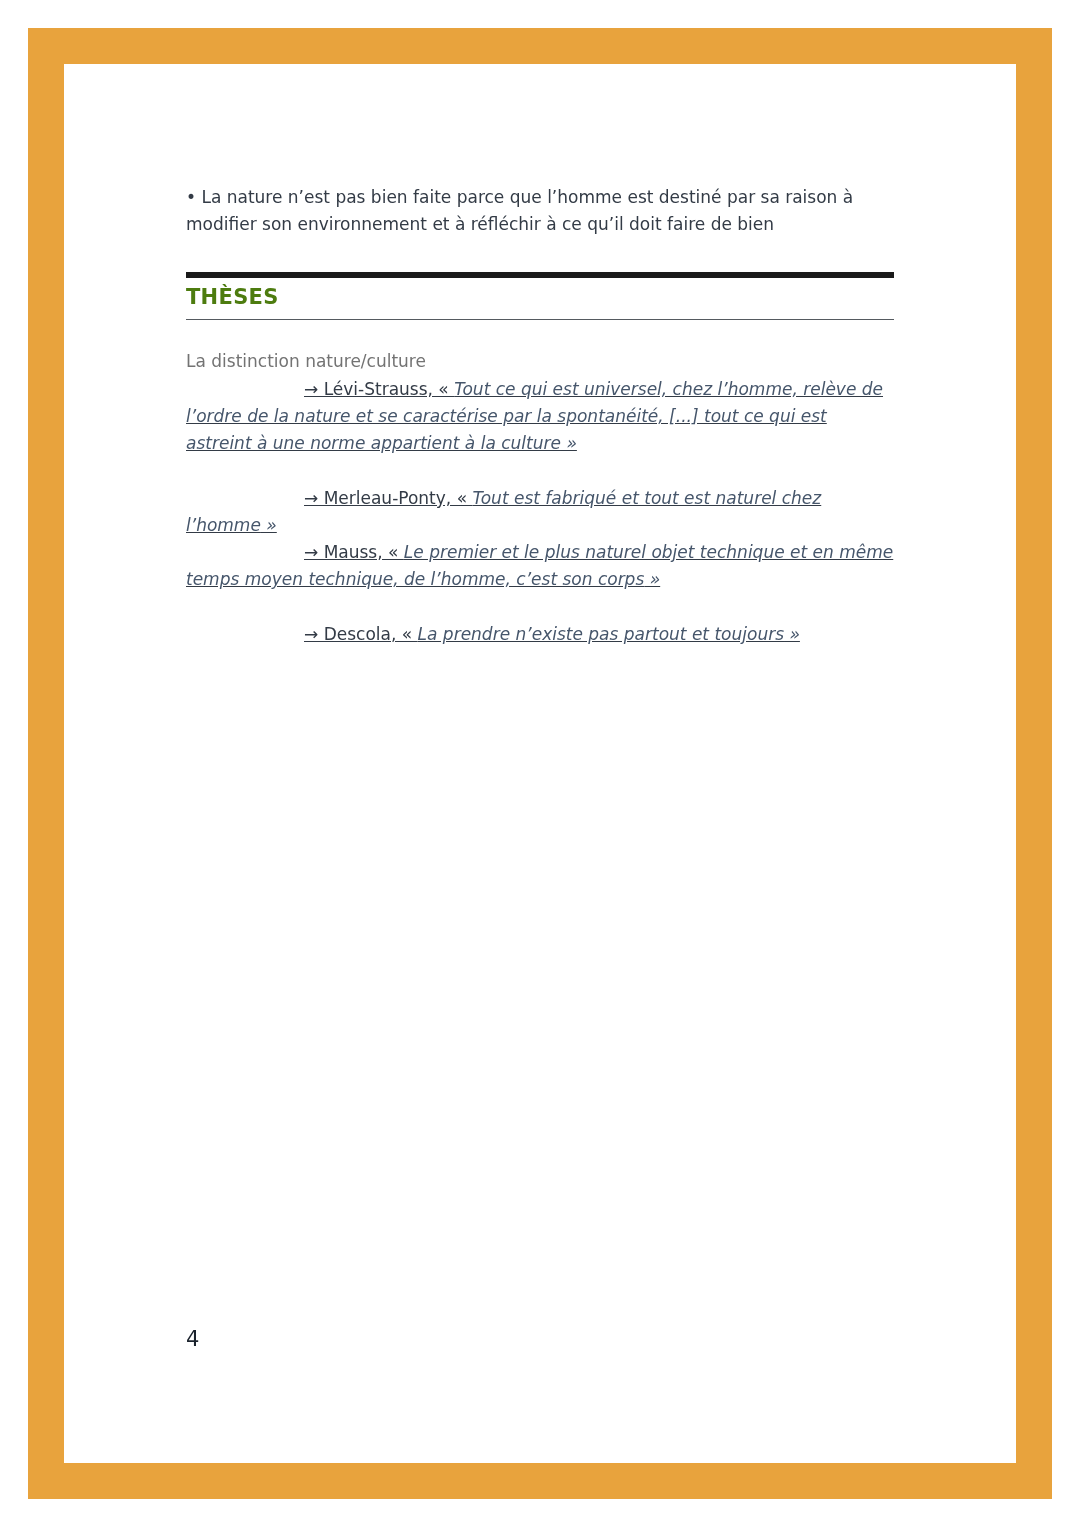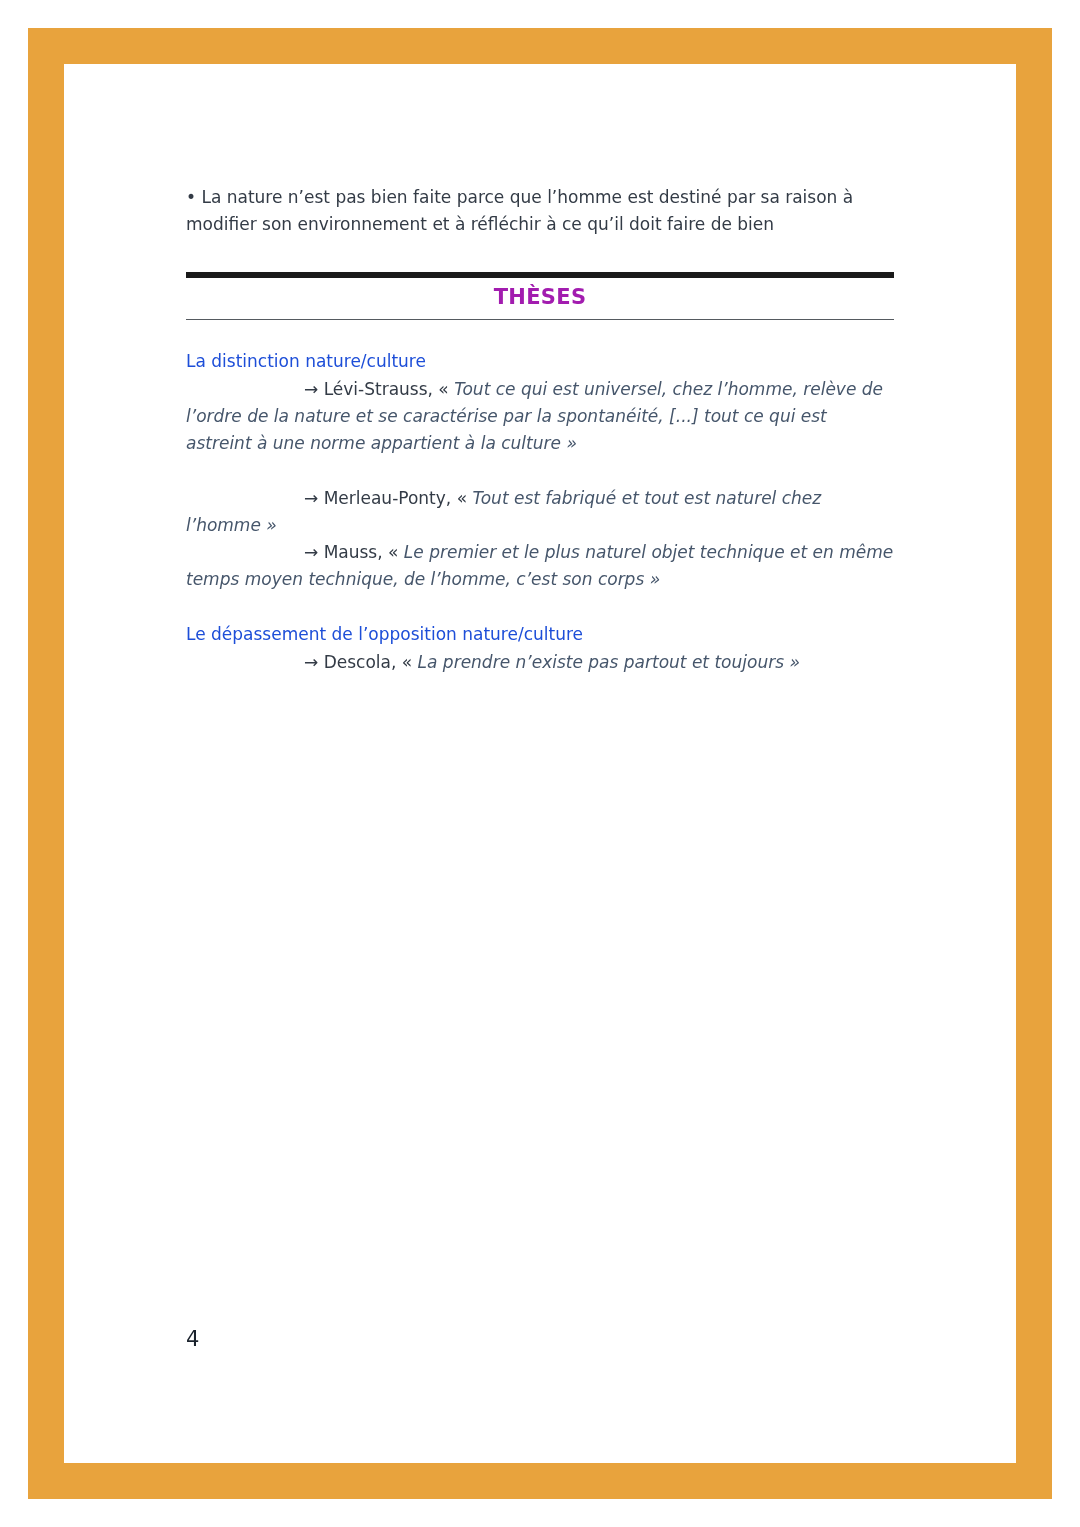--- a/index.html
+++ b/index.html
@@ -44,43 +44,44 @@
   }
   .theses-header {
     margin-top: 34px;
   }
   .thick-rule {
     height: 6px;
     background: #1a1a1a;
     width: 100%;
   }
   .section-title {
-    text-align: center;
+    text-align: left;
     font-weight: bold;
     font-size: 21px;
     letter-spacing: 0.3px;
-    color: #a21caf;
+    color: #4d7c0f;
     padding: 6px 0 8px 0;
   }
   .thin-rule {
     height: 1px;
     background: #555a60;
     width: 100%;
   }
   .theme-block {
     margin-top: 28px;
   }
   .theme-heading {
-    color: #1d4ed8;
+    color: #737373;
     margin: 0 0 1px 0;
   }
   .entry {
     text-indent: 118px;
     margin: 0;
     color: #333B46;
+    text-decoration: underline;
   }
   .entry .quote {
     font-style: italic;
     color: #46566B;
   }
   .entry .guillemet-close {
     font-style: italic;
     color: #46566B;
   }
   .page-number {
@@ -116,21 +117,20 @@
       <div class="theme-block">
         <p class="entry">
           <span class="lead">→ Merleau-Ponty, « </span><span class="quote">Tout est fabriqué et tout est naturel chez l’homme</span><span class="guillemet-close"> »</span>
         </p>
         <p class="entry">
           <span class="lead">→ Mauss, « </span><span class="quote">Le premier et le plus naturel objet technique et en même temps moyen technique, de l’homme, c’est son corps</span><span class="guillemet-close"> »</span>
         </p>
       </div>
 
       <div class="theme-block">
-        <p class="theme-heading">Le dépassement de l’opposition nature/culture</p>
         <p class="entry">
           <span class="lead">→ Descola, « </span><span class="quote">La prendre n’existe pas partout et toujours</span><span class="guillemet-close"> »</span>
         </p>
       </div>
 
       <div class="page-number">4</div>
 
     </div>
   </div>
 </div>

